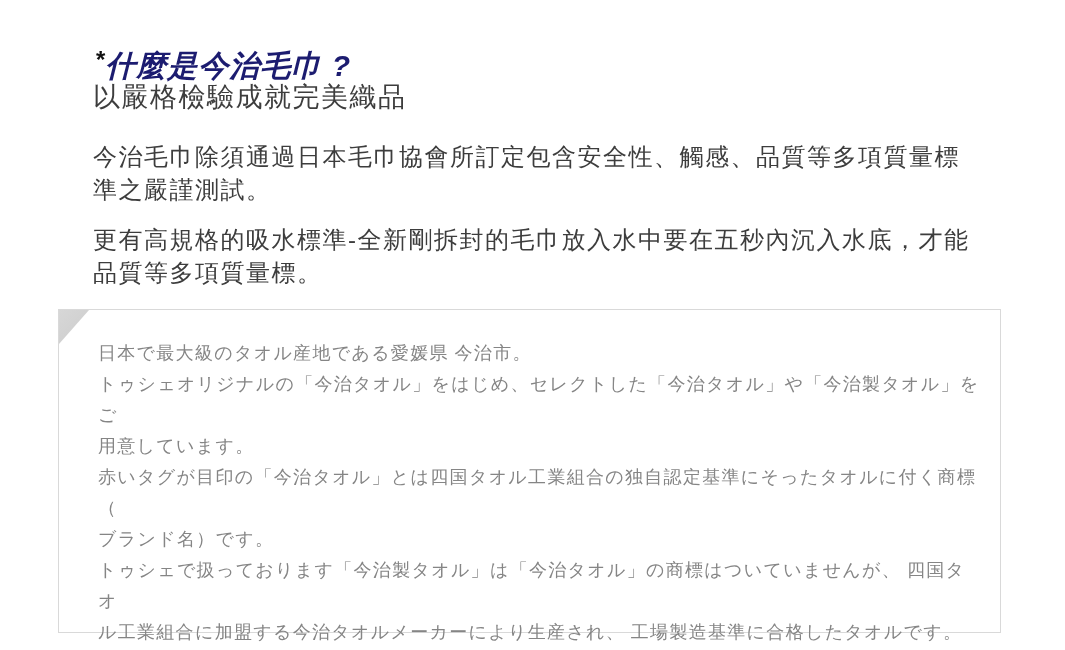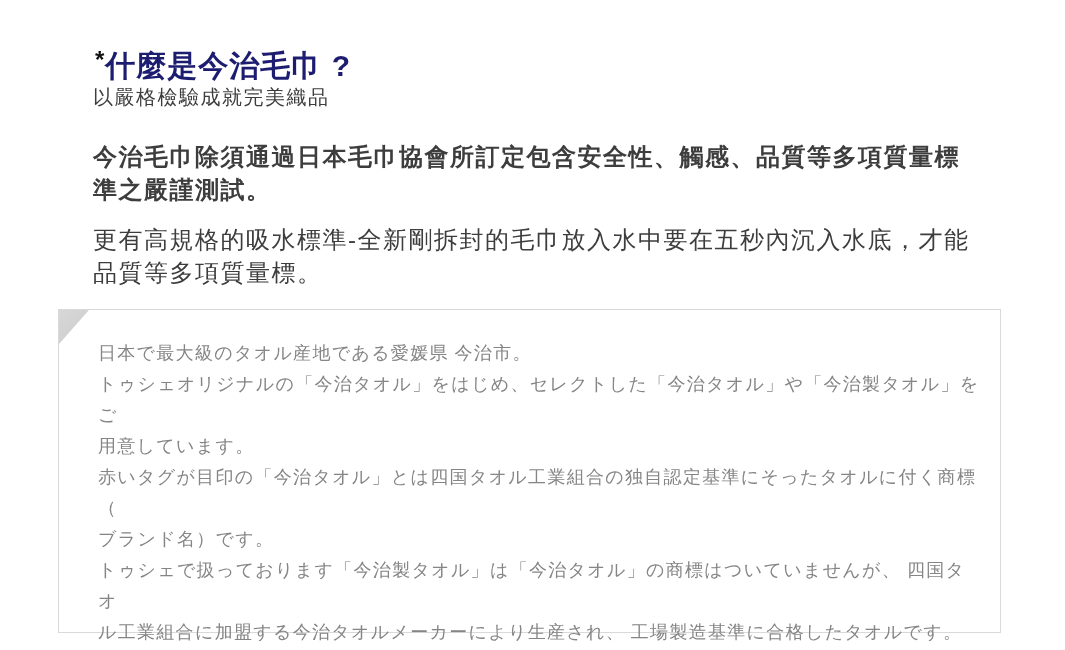--- a/index.html
+++ b/index.html
@@ -18,51 +18,52 @@
     position: absolute;
     left: 95px;
     top: 42px;
     margin: 0;
     font-size: 30px;
     line-height: 36px;
     font-weight: bold;
     color: #1c1c70;
     letter-spacing: 1px;
     white-space: nowrap;
+    font-style: italic;
   }
   .page-title .asterisk {
     color: #111111;
     font-size: 24px;
     vertical-align: 8px;
     letter-spacing: 0;
     margin-right: 1px;
   }
   .subtitle {
     position: absolute;
     left: 93px;
     top: 82px;
     margin: 0;
-    font-size: 20px;
+    font-size: 27px;
     line-height: 30px;
     letter-spacing: 1.5px;
     color: #3d3d3d;
     white-space: nowrap;
   }
   .para {
     position: absolute;
     left: 93px;
     margin: 0;
     width: 930px;
     font-size: 24px;
     line-height: 33px;
     letter-spacing: 1.5px;
     color: #3d3d3d;
     white-space: pre-line;
   }
-  .para-1 { top: 140px; font-weight: bold; }
+  .para-1 { top: 140px; }
   .para-2 { top: 223px; }
   .info-box {
     position: absolute;
     left: 58px;
     top: 309px;
     width: 943px;
     height: 324px;
     border: 1px solid #d9d9d9;
     background: #ffffff;
     box-sizing: border-box;

